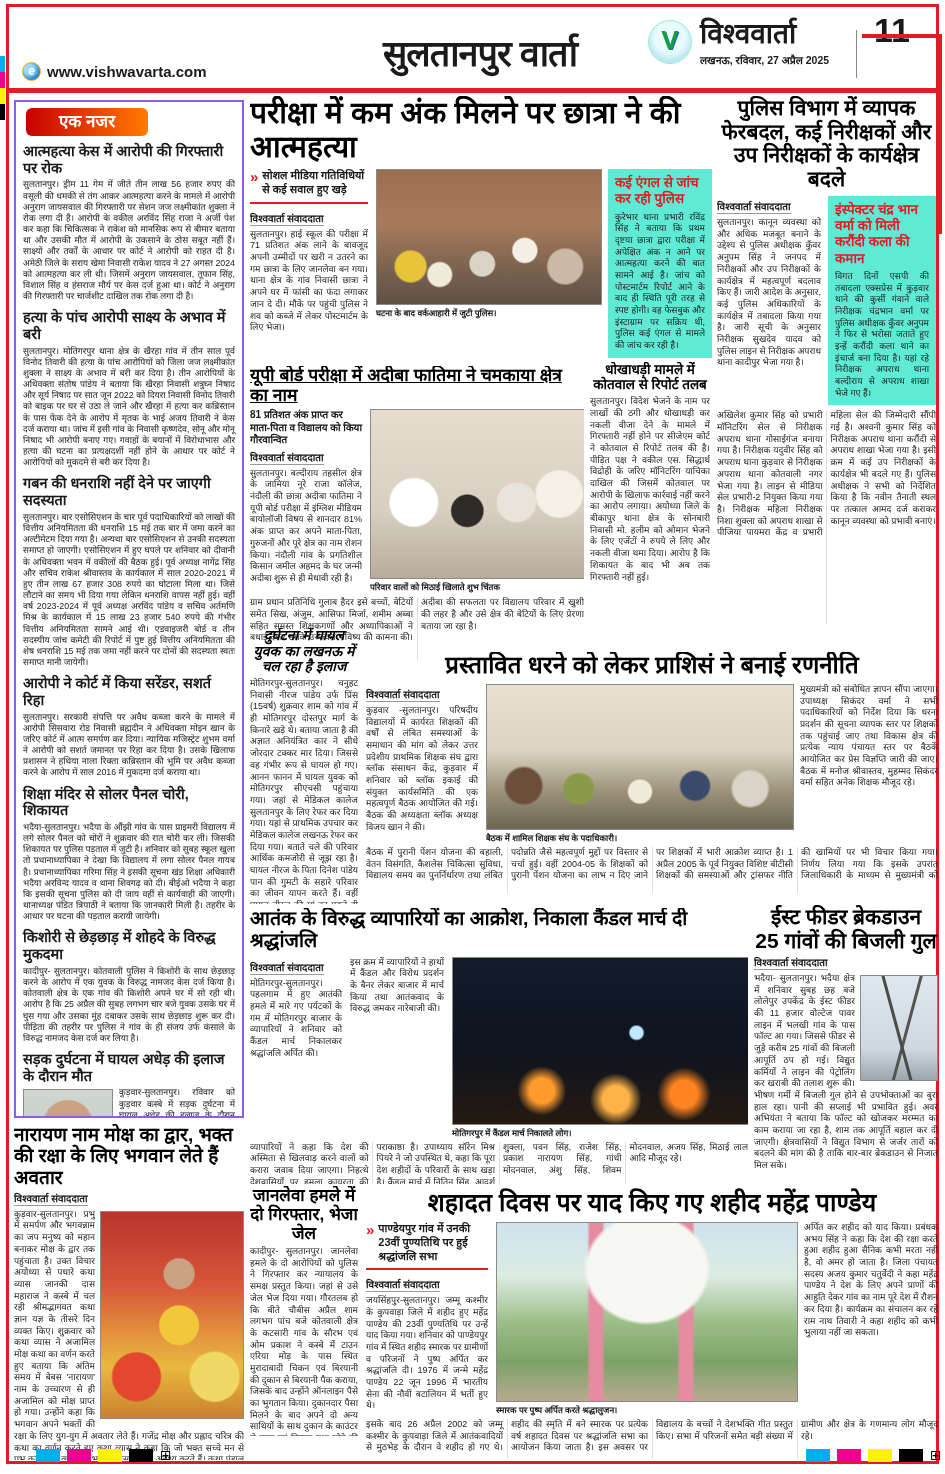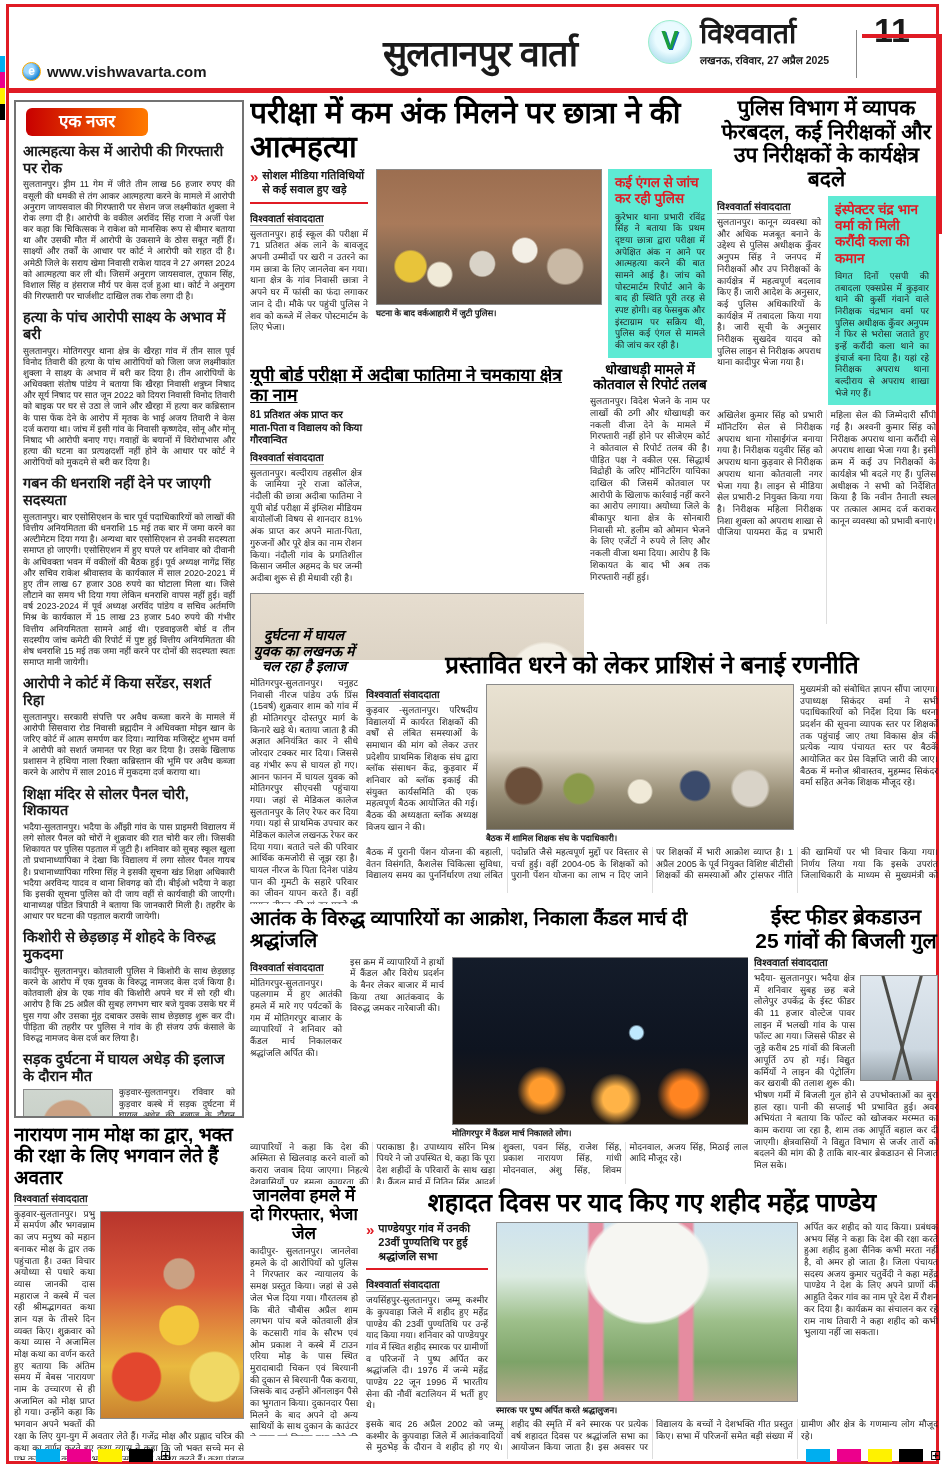--- a/index.html
+++ b/index.html
@@ -32,21 +32,21 @@
   .krule{height:2px;background:#e01b24;margin:5px 0 4px;}
   .cap{font-size:8.5px;font-weight:bold;padding:2px 0;}
   .cols2{columns:2;column-gap:8px;column-rule:1px solid #ddd;}
   .cols3{columns:3;column-gap:8px;column-rule:1px solid #ddd;}
   .cols4{columns:4;column-gap:8px;column-rule:1px solid #ddd;}
   .clip{overflow:hidden;}
   .pinkbox{background:#5eead4;padding:6px 7px;}
   .pinkbox .bh{color:#e01b24;font-size:13.5px;font-weight:800;line-height:1.2;margin-bottom:4px;}
   .photo{border:1px solid #8a8a8a;}
   
-  #eknazar{left:14px;top:100px;width:230px;height:1018px;border:2px solid #737373;padding:34px 7px 4px;box-sizing:border-box;}
+  #eknazar{left:14px;top:100px;width:230px;height:1018px;border:2px solid #8b5cf6;padding:34px 7px 4px;box-sizing:border-box;}
   #eknazar .tab{position:absolute;left:10px;top:6px;width:122px;height:28px;border-radius:6px;
       background:linear-gradient(90deg,#c80000,#ff7a00);color:#fff;font-size:17px;font-weight:800;
       text-align:center;line-height:28px;}
   .ekH{font-size:14.5px;font-weight:800;line-height:1.15;margin:7px 0 3px;}
   .ekB{font-size:8.8px;line-height:1.27;text-align:justify;color:#222;}
   .phPortrait{float:left;width:88px;height:118px;margin:2px 6px 2px 0;
       background:radial-gradient(circle at 50% 30%,#caa183 0 26%,transparent 28%),
                  radial-gradient(circle at 50% 75%,#f2efe8 0 40%,transparent 42%),
                  linear-gradient(180deg,#cfd6cf,#b9c2b8);}
   
@@ -177,21 +177,21 @@
       <div class="pinkbox" style="flex:1;">
         <div class="bh">कई एंगल से जांच कर रही पुलिस</div>
         <div class="body">कुरेभार थाना प्रभारी रविंद्र सिंह ने बताया कि प्रथम दृष्टया छात्रा द्वारा परीक्षा में अपेक्षित अंक न आने पर आत्महत्या करने की बात सामने आई है। जांच को पोस्टमार्टम रिपोर्ट आने के बाद ही स्थिति पूरी तरह से स्पष्ट होगी। वह फेसबुक और इंस्टाग्राम पर सक्रिय थी, पुलिस कई एंगल से मामले की जांच कर रही है।</div>
       </div>
     </div>
     <div class="body cols3" style="margin-top:4px;height:94px;overflow:hidden;">इंस्टाग्राम पर अपलोड की गई कई उदासी भरी वीडियो क्लिप्स मिली हैं। एक स्टेटस में उसने लिखा था, 'धीरे-धीरे अब समझ में आ रहा है कि लोग बंद कमरे में पंखे से क्यों लटक जाते हैं।' यह स्टेटस मौत से करीब 16 घंटे पहले का है। वहीं, मौत से 7 घंटे पहले भी एक पोस्ट साझा की गई थी। इंस्टाग्राम अकाउंट से फोटो और वीडियो लगातार डिलीट किए जा रहे हैं, जिससे संदेह गहरा गया है कि कोई तीसरा व्यक्ति इसमें हस्तक्षेप कर रहा है। पुलिस अन्य सोशल मीडिया अकाउंट्स की भी तलाश कर रही है। स्थानीय सूत्रों ने बताया कि छात्रा के पिता का पूर्व निधन हो चुका था, जिससे परिवार की पूरी जिम्मेदारी मां पर आ गई थी। स्कूल के एक स्टाफ सदस्य ने नाम न छापने की शर्त पर बताया कि छात्रा पढ़ाई में औसत थी, लेकिन हाल के दिनों में वह गहरे अवसाद में नजर आ रही थी, जिसे लेकर वह खुलकर कुछ नहीं बताती थी।</div>
   </div>
 
   <div class="abs clip" style="left:250px;top:366px;width:334px;height:294px;">
     <div class="hl" style="font-size:17.5px;text-decoration:underline;">यूपी बोर्ड परीक्षा में अदीबा फातिमा ने चमकाया क्षेत्र का नाम</div>
-    <div style="display:flex;gap:8px;margin-top:4px;flex-direction:column;">
+    <div style="display:flex;gap:8px;margin-top:4px;">
       <div style="width:112px;flex:none;">
         <div style="font-size:10px;font-weight:bold;line-height:1.25;">81 प्रतिशत अंक प्राप्त कर माता-पिता व विद्यालय को किया गौरवान्वित</div>
         <div class="byline">विश्ववार्ता संवाददाता</div>
         <div class="body">सुलतानपुर। बल्दीराय तहसील क्षेत्र के जामिया नूरे राजा कॉलेज, नंदौली की छात्रा अदीबा फातिमा ने यूपी बोर्ड परीक्षा में इंग्लिश मीडियम बायोलॉजी विषय से शानदार 81% अंक प्राप्त कर अपने माता-पिता, गुरुजनों और पूरे क्षेत्र का नाम रोशन किया। नंदौली गांव के प्रगतिशील किसान जमील अहमद के घर जन्मी अदीबा शुरू से ही मेधावी रही है।</div>
       </div>
       <div style="flex:1;">
         <div class="photo phBoard" style="width:100%;height:168px;"></div>
         <div class="cap">परिवार वालों को मिठाई खिलाते शुभ चिंतक</div>
       </div>
     </div>

